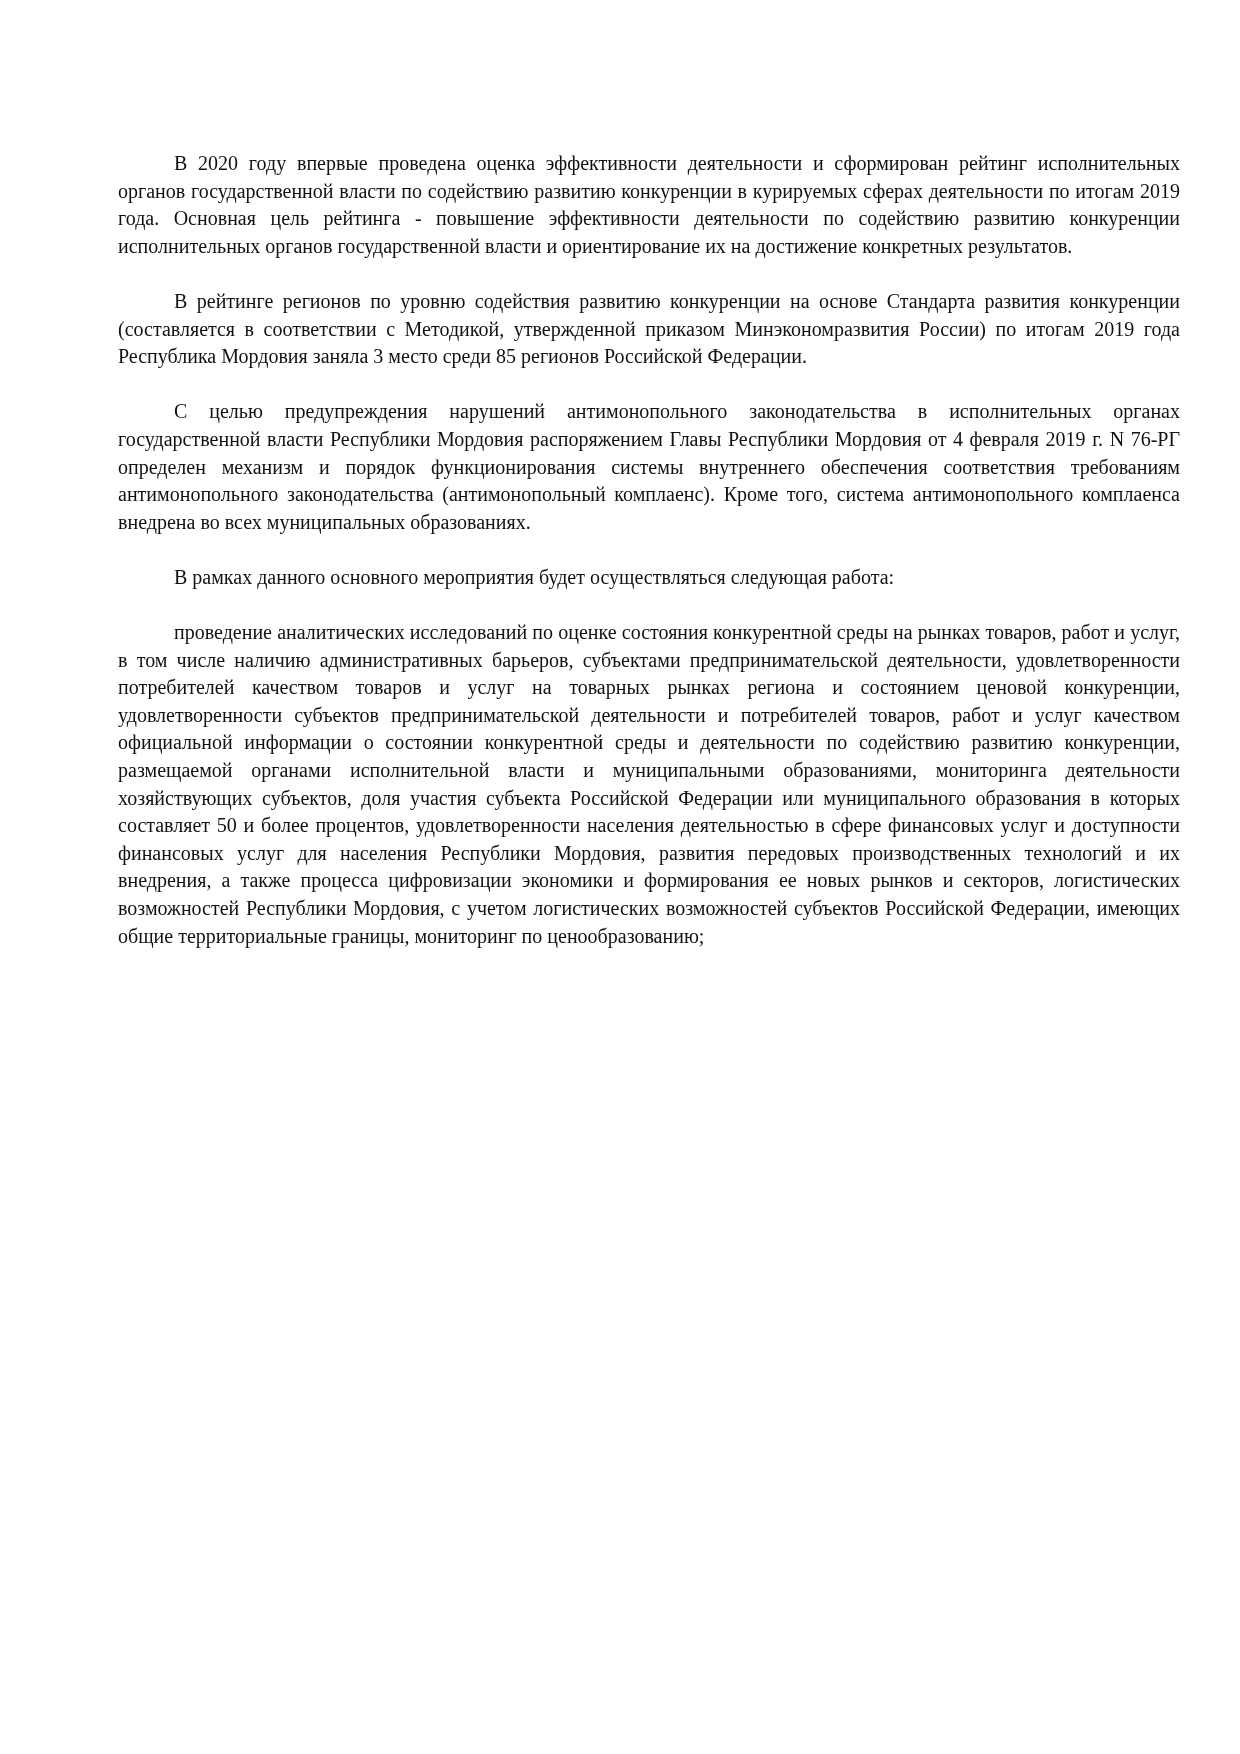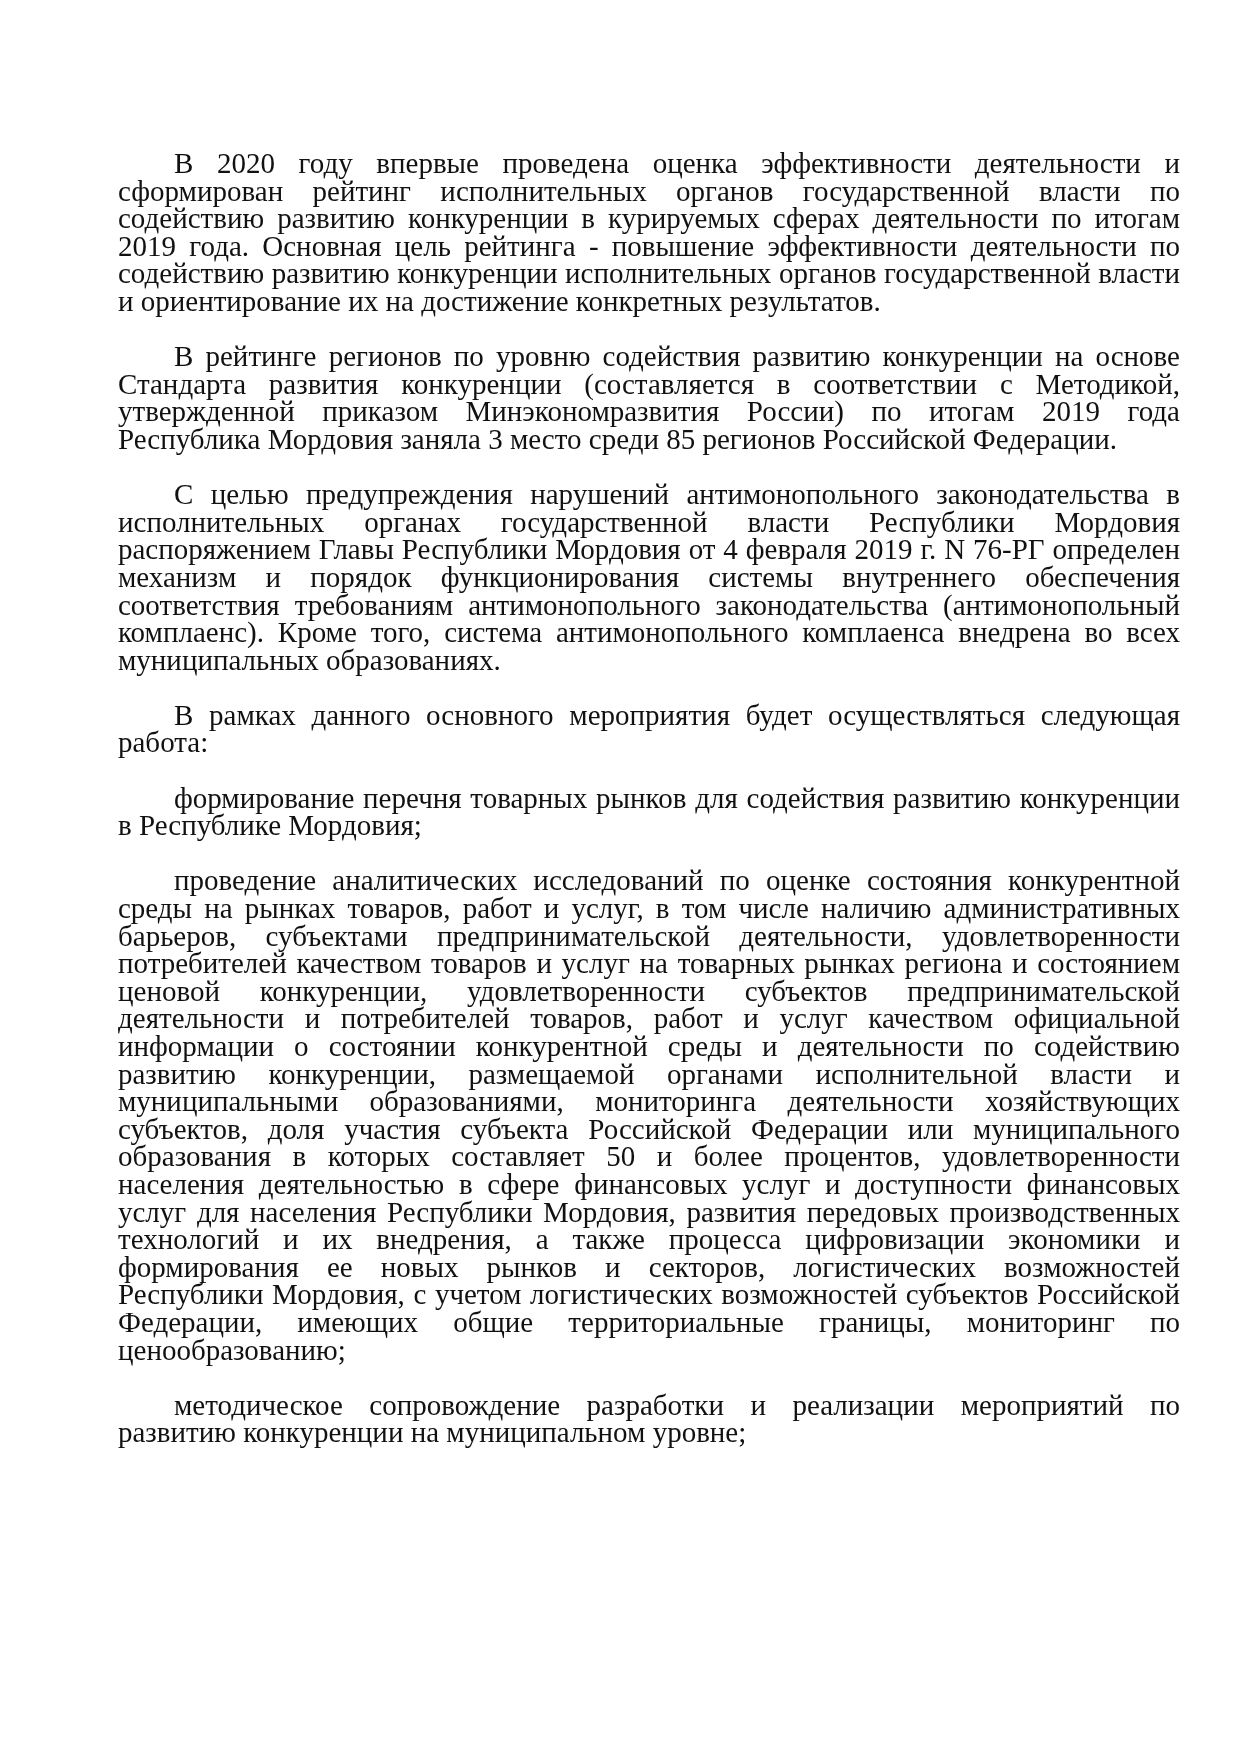--- a/index.html
+++ b/index.html
@@ -12,36 +12,34 @@
       height: 1754px;
       position: relative;
       overflow: hidden;
     }
     .page {
       position: absolute;
       left: 118px;
       top: 150px;
       width: 1062px;
       font-family: "Liberation Serif", "DejaVu Serif", serif;
-      font-size: 29px;
+      font-size: 20px;
       line-height: 27.6px;
       color: #111111;
     }
     .para {
       margin: 0 0 27.6px 0;
       text-indent: 56px;
       text-align: justify;
       text-align-last: left;
       word-spacing: 0px;
     }
   </style>
 </head>
 <body>
 
 <div class="page">
   <p class="para">В 2020 году впервые проведена оценка эффективности деятельности и сформирован рейтинг исполнительных органов государственной власти по содействию развитию конкуренции в курируемых сферах деятельности по итогам 2019 года. Основная цель рейтинга - повышение эффективности деятельности по содействию развитию конкуренции исполнительных органов государственной власти и ориентирование их на достижение конкретных результатов.</p>
   <p class="para">В рейтинге регионов по уровню содействия развитию конкуренции на основе Стандарта развития конкуренции (составляется в соответствии с Методикой, утвержденной приказом Минэкономразвития России) по итогам 2019 года Республика Мордовия заняла 3 место среди 85 регионов Российской Федерации.</p>
   <p class="para">С целью предупреждения нарушений антимонопольного законодательства в исполнительных органах государственной власти Республики Мордовия распоряжением Главы Республики Мордовия от 4 февраля 2019 г. N 76-РГ определен механизм и порядок функционирования системы внутреннего обеспечения соответствия требованиям антимонопольного законодательства (антимонопольный комплаенс). Кроме того, система антимонопольного комплаенса внедрена во всех муниципальных образованиях.</p>
   <p class="para">В рамках данного основного мероприятия будет осуществляться следующая работа:</p>
-  <p class="para">формирование перечня товарных рынков для содействия развитию конкуренции в Республике Мордовия;</p>
   <p class="para">проведение аналитических исследований по оценке состояния конкурентной среды на рынках товаров, работ и услуг, в том числе наличию административных барьеров, субъектами предпринимательской деятельности, удовлетворенности потребителей качеством товаров и услуг на товарных рынках региона и состоянием ценовой конкуренции, удовлетворенности субъектов предпринимательской деятельности и потребителей товаров, работ и услуг качеством официальной информации о состоянии конкурентной среды и деятельности по содействию развитию конкуренции, размещаемой органами исполнительной власти и муниципальными образованиями, мониторинга деятельности хозяйствующих субъектов, доля участия субъекта Российской Федерации или муниципального образования в которых составляет 50 и более процентов, удовлетворенности населения деятельностью в сфере финансовых услуг и доступности финансовых услуг для населения Республики Мордовия, развития передовых производственных технологий и их внедрения, а также процесса цифровизации экономики и формирования ее новых рынков и секторов, логистических возможностей Республики Мордовия, с учетом логистических возможностей субъектов Российской Федерации, имеющих общие территориальные границы, мониторинг по ценообразованию;</p>
-  <p class="para">методическое сопровождение разработки и реализации мероприятий по развитию конкуренции на муниципальном уровне;</p>
 </div>
 
 </body></html>

